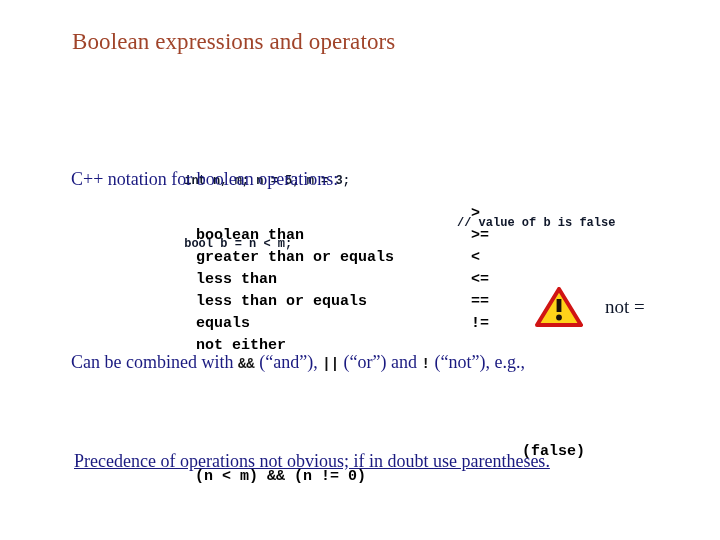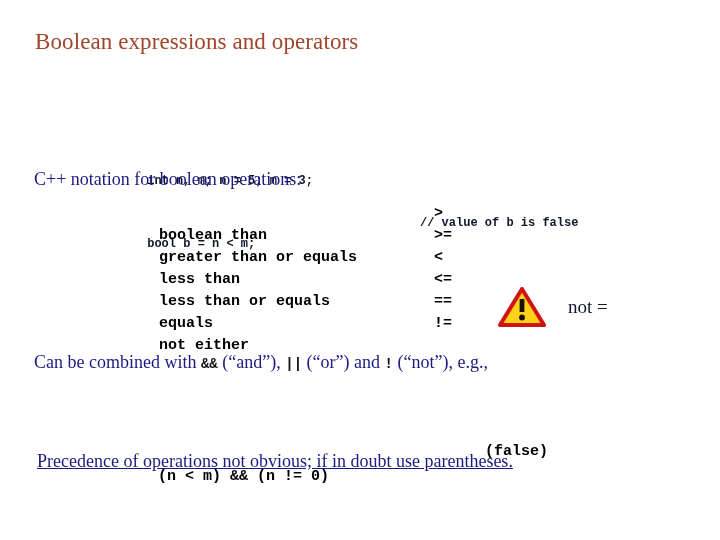--- a/index.html
+++ b/index.html
@@ -11,20 +11,21 @@
     height: 540px;
     background: #ffffff;
     font-family: "Liberation Serif", "DejaVu Serif", serif;
     overflow: hidden;
     position: relative;
   }
   .slide {
     position: relative;
     width: 644px;
     height: 540px;
+    margin-left: 37px;
   }
   .title {
     position: absolute;
     left: 35px;
     top: 28px;
     font-family: "Liberation Serif", "DejaVu Serif", serif;
     font-size: 23px;
     line-height: 28px;
     color: #a0442a;
     white-space: nowrap;

